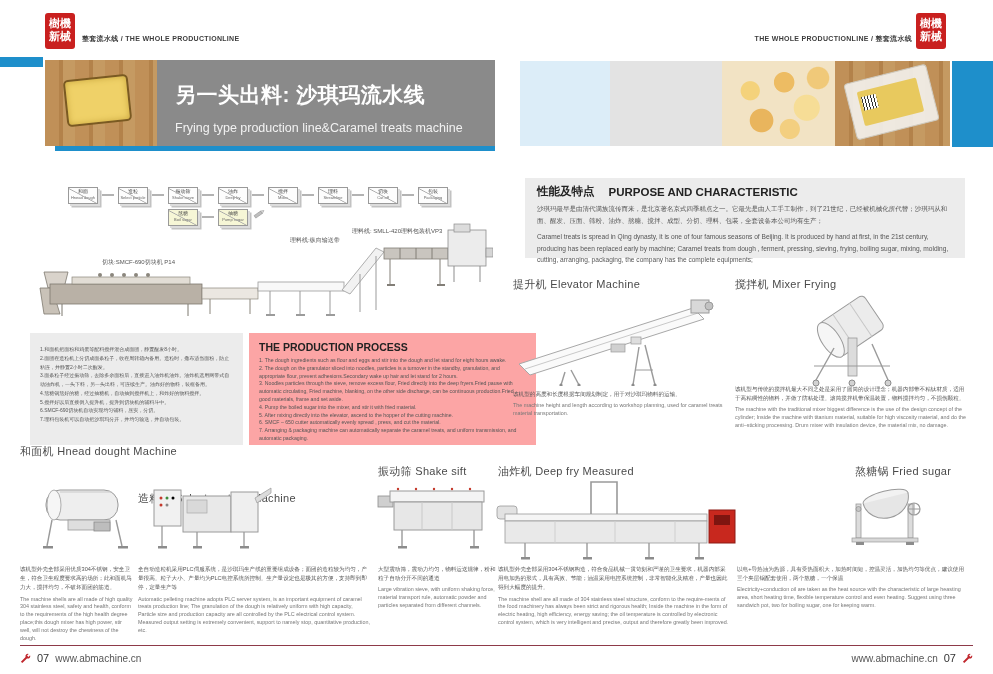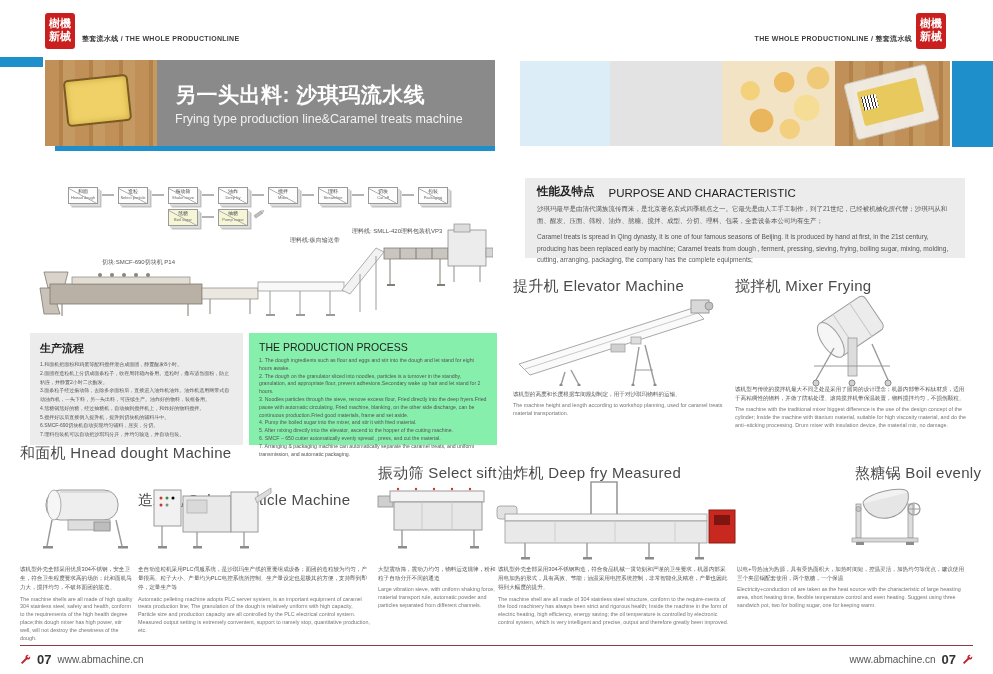--- a/index.html
+++ b/index.html
@@ -9,21 +9,21 @@
   .abs{position:absolute}
   
   .seal{width:30px;height:36px;background:#c9201f;border-radius:3px;color:#fff;
         font-family:"DejaVu Serif",serif;font-weight:bold;font-size:11px;line-height:13px;
         text-align:center;padding-top:4px}
   .crumb{font-size:7px;letter-spacing:.3px;color:#3c3c3c;font-weight:bold}
   .bluebar{background:#1e8fcb}
   
   .banner-title-block{background:#8a8a8a;color:#fff;padding:21px 0 0 18px}
   .banner-title{font-size:21px;font-weight:bold;letter-spacing:.5px}
-  .banner-sub{font-size:12.5px;margin-top:3px;font-weight:normal;color:#f2f2f2}
+  .banner-sub{font-size:12.5px;margin-top:12px;font-weight:normal;color:#f2f2f2}
   .photo{overflow:hidden}
   .wood{background:repeating-linear-gradient(90deg,#c09058 0 14px,#b3824a 14px 18px,#c59a62 18px 30px)}
   .sachima{position:absolute;left:18%;top:20%;width:58%;height:55%;background:#efd168;
            border:2px solid #7a5a22;border-radius:5px;transform:rotate(-6deg);
            box-shadow:inset 0 0 6px #c9a63e}
   .fried-close{background:
       radial-gradient(circle at 25% 35%,#f4d27b 0 9%,transparent 10%),
       radial-gradient(circle at 55% 25%,#edbC63 0 11%,transparent 12%),
       radial-gradient(circle at 75% 55%,#f6dd96 0 13%,transparent 14%),
       radial-gradient(circle at 35% 70%,#e9b55d 0 12%,transparent 13%),
@@ -40,33 +40,33 @@
           box-shadow:2px 2px 0 #dcdcdc,3.5px 3.5px 0 #c2c2c2;text-align:center}
   .fc-box::after{content:'';position:absolute;inset:0;
           background:linear-gradient(28deg,transparent 45%,#a8a8a8 48%,transparent 51%)}
   .fc-box.sugar{background:#f6f6d6}
   .fc-zh{font-size:5px;line-height:7px;color:#444}
   .fc-en{font-size:4px;line-height:5px;color:#666}
   .fc-dash{position:absolute;width:12px;border-top:2px solid #b3b3b3}
   
   .graybox{background:#ececec;padding:8px 10px}
   .blocktitle-zh{font-size:11px;font-weight:bold;color:#222}
-  .blocktitle-en{font-size:10.5px;font-weight:normal;color:#222}
+  .blocktitle-en{font-size:10.5px;font-weight:bold;color:#222}
   .tiny-zh{font-size:5px;line-height:1.75;color:#555}
   .tiny-en{font-size:5.2px;line-height:1.5;color:#555}
   .prelines{white-space:pre-line}
   .purpose-zh{font-size:6.5px;line-height:1.8;color:#555}
   .purpose-en{font-size:6.6px;line-height:1.7;color:#555}
-  .mach-label{font-size:15px;color:#4a4a4a;letter-spacing:.3px}
+  .mach-label{font-size:11px;color:#4a4a4a;letter-spacing:.3px}
   .cap-zh{font-size:5.6px;line-height:1.65;color:#555}
   .cap-en{font-size:5.4px;line-height:1.45;color:#777;margin-top:3px}
   .diag-label{font-size:6px;color:#555}
   
   .footline{height:1px;background:#8e3a49}
-  .pageno{font-size:13px;font-weight:bold;color:#333}
+  .pageno{font-size:11px;font-weight:normal;color:#333}
   .url{font-size:10px;color:#555}
   .footgrp{display:flex;align-items:center;gap:6px}
   svg{display:block}
 </style>
 </head>
 <body>
 
 <div id="page">
 
   <div class="abs seal" style="left:45px;top:13px">
@@ -200,42 +200,41 @@
     <rect x="416" y="2" width="16" height="8" fill="#dcdcdc" stroke="#8d8d8d" stroke-width="0.7"></rect>
     <rect x="448" y="26" width="7" height="9" fill="#d5d5d5" stroke="#8d8d8d" stroke-width="0.7"></rect>
     <line x1="416" y1="44" x2="416" y2="60" stroke="#8d8d8d"></line>
       <line x1="442" y1="44" x2="442" y2="60" stroke="#8d8d8d"></line>
   </svg>
   <div class="abs diag-label" style="left:102px;top:258px">切块:SMCF-690切块机 P14</div>
   <div class="abs diag-label" style="left:290px;top:236px">理料线:纵向输送带</div>
   <div class="abs diag-label" style="left:352px;top:227px">理料线: SMLL-420理料包装机VP3</div>
 
   <div class="abs graybox" style="left:30px;top:333px;width:213px;height:112px">
-    <div class="blocktitle-zh">生产流程</div>
     <div class="tiny-zh prelines" style="margin-top:4px">1.和面机把面粉和鸡蛋等配料搅拌混合成面团，静置醒发8小时。
 2.面团在造粒机上分切成面条粒子，收在周转箱内备用。造粒时，撒布适当面粉，防止粘连，并静置2小时二次醒发。
 3.面条粒子经过振动筛，去除多余面粉后，直接进入油炸机油炸。油炸机选用网带式自动油炸机，一头下料，另一头出料，可连续生产。油炸好的物料，装框备用。
 4.熬糖锅熬好的糖，经过抽糖机，自动抽到搅拌机上，和炸好的物料搅拌。
 5.搅拌好以后直接倒入提升机，提升到切块机的辅料斗中。
 6.SMCF-690切块机自动实现均匀铺料，压实，分切。
 7.理料包装机可以自动把沙琪玛分开，并均匀输送，并自动包装。</div>
   </div>
-  <div class="abs graybox" style="left:249px;top:333px;width:248px;height:112px;background:#86efac">
+  <div class="abs graybox" style="left:249px;top:333px;width:287px;height:112px;background:#fca5a5">
     <div class="blocktitle-en">THE PRODUCTION PROCESS</div>
     <div class="tiny-en prelines" style="margin-top:4px">1. The dough ingredients such as flour and eggs and stir into the dough and let stand for eight hours awake.
 2. The dough on the granulator sliced into noodles, particles is a turnover in the standby, granulation, and appropriate flour, prevent adhesions.Secondary wake up hair and let stand for 2 hours.
 3. Noodles particles through the sieve, remove excess flour, Fried directly into the deep fryers.Fried pause with automatic circulating, Fried machine, blanking, on the other side discharge, can be continuous production.Fried good materials, frame and set aside.
 4. Pump the boiled sugar into the mixer, and stir it with fried material.
 5. After mixing directly into the elevator, ascend to the hopper of the cutting machine.
 6. SMCF – 650 cutter automatically evenly spread , press, and cut the material.
 7. Arranging &amp; packaging machine can automatically separate the caramel treats, and uniform transmission, and automatic packaging.</div>
   </div>
 
   <div class="abs graybox" style="left:525px;top:178px;width:440px;height:80px;padding:6px 12px">
-    <div style="display:flex;gap:14px;align-items:flex-end">
+    <div style="display:flex;gap:14px;align-items:center">
       <span class="blocktitle-zh" style="font-size:11.5px">性能及特点</span>
       <span class="blocktitle-en" style="font-size:11.5px">PURPOSE AND CHARACTERISTIC</span>
     </div>
     <div class="purpose-zh" style="margin-top:4px">沙琪玛最早是由清代满族流传而来，是北京著名京式四季糕点之一。它最先是由人工手工制作，到了21世纪，已经被机械化所代替；沙琪玛从和面、醒发、压面、筛粉、油炸、熬糖、搅拌、成型、分切、理料、包装，全套设备本公司均有生产；</div>
     <div class="purpose-en" style="margin-top:5px">Caramel treats is spread in Qing dynasty, it is one of four famous seasons of Beijing. It is produced by hand at first, in the 21st century, producing has been replaced early by machine; Caramel treats from dough , ferment, pressing, sieving, frying, boiling sugar, mixing, molding, cutting, arranging, packaging, the company has the complete equipments;</div>
   </div>
 
   <div class="abs mach-label" style="left:513px;top:277px">提升机 Elevator Machine</div>
   <svg class="abs" style="left:513px;top:292px" width="212" height="94" viewBox="0 0 212 94">
     <polygon points="6,72 180,16 191,27 17,83" fill="#fafafa" stroke="#a8a8a8" stroke-width="1"></polygon>
@@ -275,23 +274,23 @@
     <circle cx="62" cy="97" r="3" fill="#d2d2d2" stroke="#8c8c8c"></circle>
     <circle cx="98" cy="97" r="3" fill="#d2d2d2" stroke="#8c8c8c"></circle>
   </svg>
   <div class="abs" style="left:735px;top:385px;width:232px">
     <div class="cap-zh">该机型与传统的搅拌机最大不同之处是采用了圆筒的设计理念；机器内部带不粘钛材质，适用于高粘稠性的物料，并做了防粘处理。滚筒搅拌机带保温装置，物料搅拌均匀，不损伤颗粒。</div>
     <div class="cap-en">The machine with the traditional mixer biggest difference is the use of the design concept of the cylinder; Inside the machine with titanium material, suitable for high viscosity material, and do the anti–sticking processing. Drum mixer with insulation device, the material mix, no damage.</div>
   </div>
 
   <div class="abs mach-label" style="left:20px;top:444px">和面机 Hnead dought Machine</div>
   <div class="abs mach-label" style="left:138px;top:491px">造粒机 Select particle Machine</div>
-  <div class="abs mach-label" style="left:378px;top:464px">振动筛 Select sift</div>
+  <div class="abs mach-label" style="left:378px;top:464px">振动筛 Shake sift</div>
   <div class="abs mach-label" style="left:498px;top:464px">油炸机 Deep fry Measured</div>
-  <div class="abs mach-label" style="left:855px;top:464px">熬糖锅 Boil evenly</div>
+  <div class="abs mach-label" style="left:855px;top:464px">熬糖锅 Fried sugar</div>
 
   <svg class="abs" style="left:38px;top:478px" width="92" height="74" viewBox="0 0 92 74">
     <rect x="8" y="12" width="72" height="30" rx="14" fill="#eeeeee" stroke="#9a9a9a"></rect>
     <ellipse cx="16" cy="27" rx="7" ry="15" fill="#f6f6f6" stroke="#9a9a9a" stroke-width="0.8"></ellipse>
     <line x1="22" y1="14" x2="74" y2="14" stroke="#c9c9c9"></line>
     <rect x="30" y="42" width="42" height="10" fill="#dedede" stroke="#9a9a9a" stroke-width="0.8"></rect>
     <rect x="56" y="44" width="16" height="9" fill="#bdbdbd" stroke="#8c8c8c" stroke-width="0.8"></rect>
     <line x1="14" y1="42" x2="9" y2="68" stroke="#9a9a9a" stroke-width="1.4"></line>
     <line x1="78" y1="42" x2="84" y2="68" stroke="#9a9a9a" stroke-width="1.4"></line>
     <rect x="5" y="68" width="10" height="2.5" fill="#8c8c8c"></rect>

